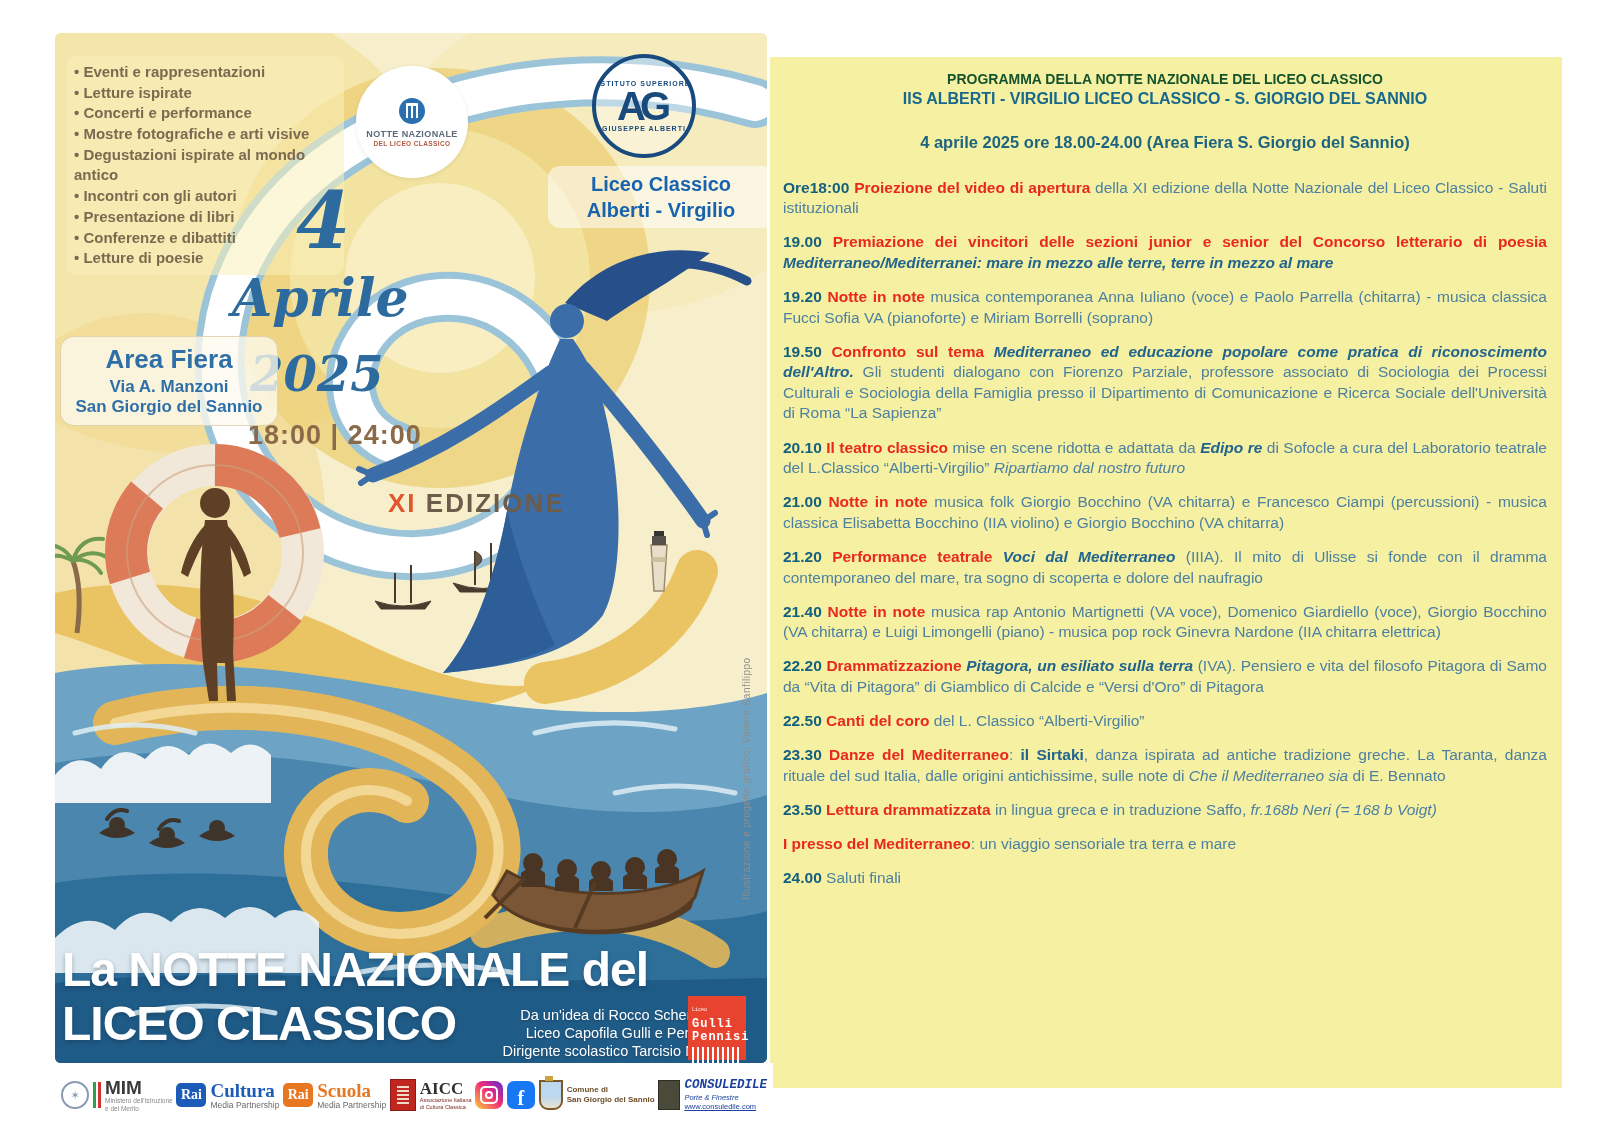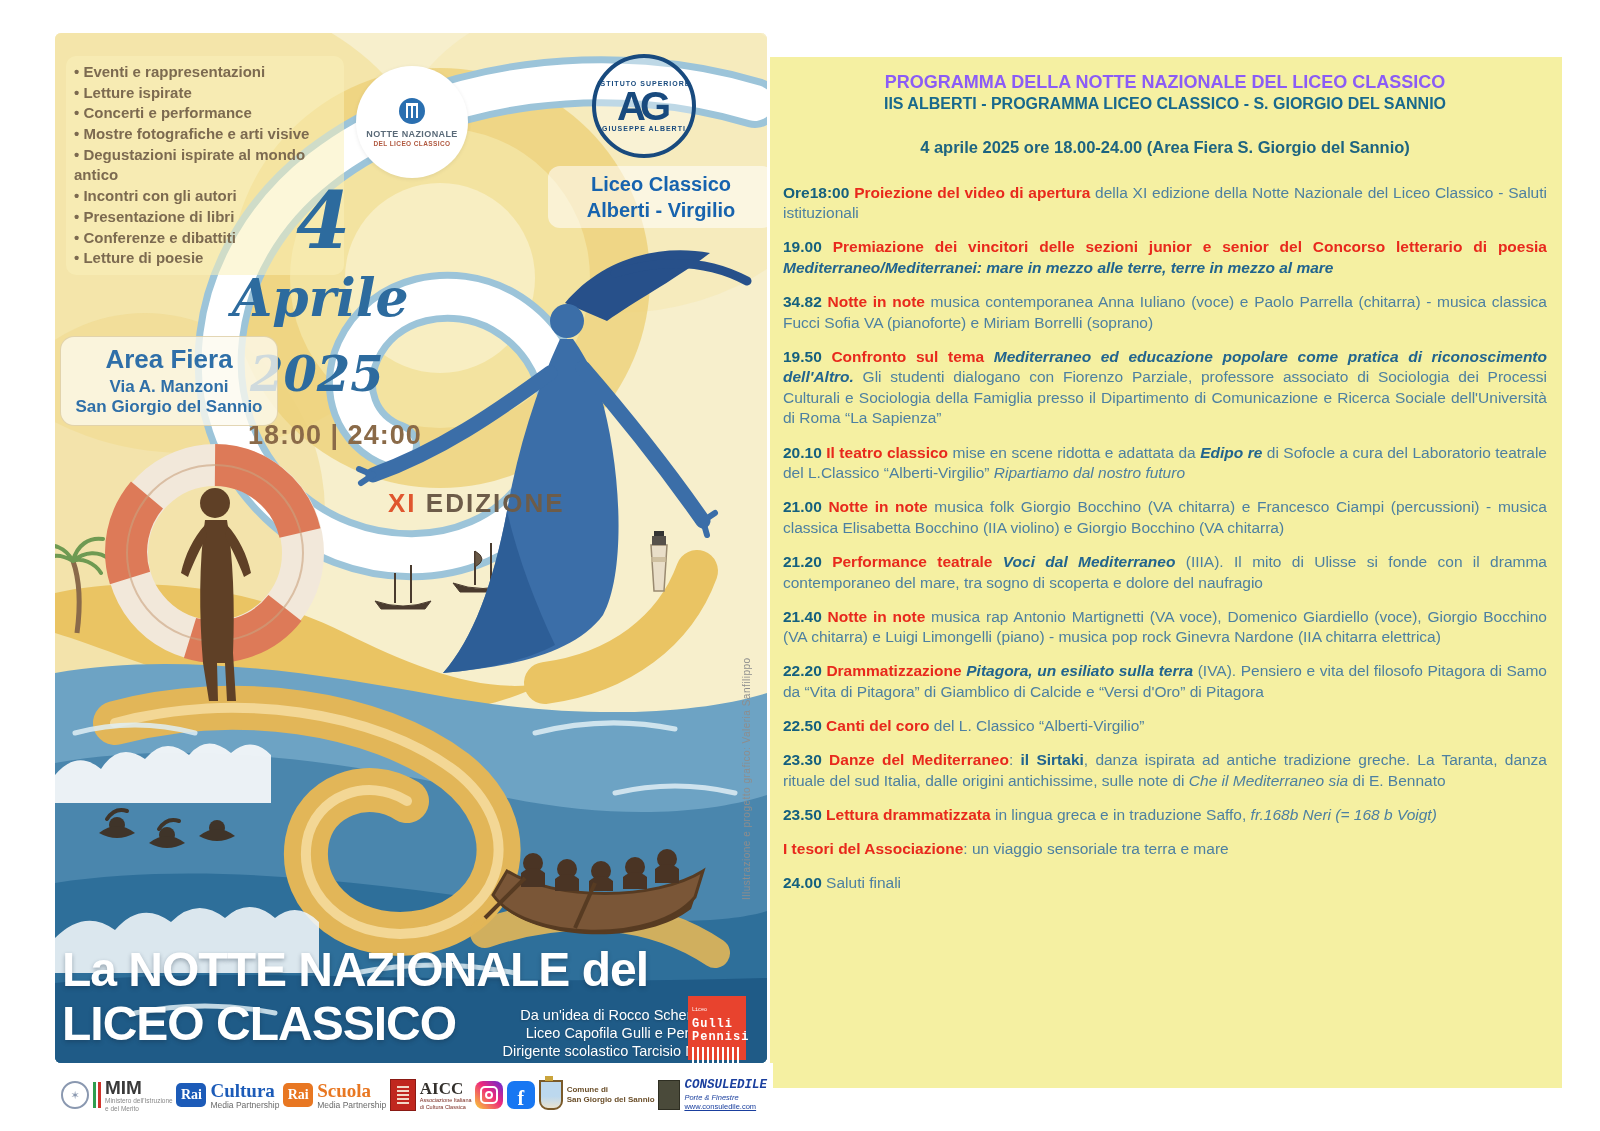--- a/index.html
+++ b/index.html
@@ -49,21 +49,21 @@
 
   .poster-credits{position:absolute;left:500px;top:1006px;width:240px;text-align:center;color:#ffffff;font-size:14.5px;line-height:1.25;text-shadow:0 1px 2px rgba(20,40,60,.4);}
 
   .gulli{position:absolute;left:688px;top:996px;width:58px;height:64px;background:#e8432e;color:#fff;font-family:"Liberation Mono",monospace;padding:3px 4px;box-sizing:border-box;line-height:1;}
   .gulli .g-pre{font-size:5px;}
   .gulli .g-main{font-size:12px;font-weight:bold;letter-spacing:1px;}
   .gulli .g-bars{margin-top:4px;height:16px;background:repeating-linear-gradient(90deg,#ffffff 0 2px,transparent 2px 5px);}
 
   
   .panel{position:absolute;left:770px;top:57px;width:792px;height:1031px;background:#f5f0a2;box-sizing:border-box;padding:14px 15px 10px 13px;}
-  .p-title1{color:#8b5cf6;font-weight:bold;font-size:18px;text-align:center;line-height:1.25;}
+  .p-title1{color:#14532d;font-weight:bold;font-size:14px;text-align:center;line-height:1.25;}
   .p-title2{color:#18688c;font-weight:bold;font-size:16px;text-align:center;line-height:1.25;}
   .p-sub{color:#1d6480;font-weight:bold;font-size:16.5px;text-align:center;margin-top:24px;margin-bottom:26px;}
   .entry{margin:0 0 13.5px 0;font-size:15.5px;line-height:1.33;text-align:justify;}
   .r-time{color:#15607e;font-weight:bold;}
   .r-red{color:#e8291c;font-weight:bold;}
   .r-bi{color:#21648e;font-weight:bold;font-style:italic;}
   .r-i{color:#4d80a1;font-style:italic;}
   .r-b{color:#21648e;font-weight:bold;}
   .r-body{color:#4d80a1;}
 
@@ -286,36 +286,36 @@
     </div>
 
   <div class="gulli" style="position: absolute; left: 688px; top: 996px;">
     <div><span class="g-pre">Liceo</span> <span class="g-main">Gulli</span></div>
     <div class="g-main">Pennisi</div>
     <div class="g-bars"></div>
   </div>
 
   <div class="panel">
     <div class="p-title1">PROGRAMMA DELLA NOTTE NAZIONALE DEL LICEO CLASSICO</div>
-    <div class="p-title2">IIS ALBERTI - PROGRAMMA LICEO CLASSICO - S. GIORGIO DEL SANNIO</div>
+    <div class="p-title2">IIS ALBERTI - VIRGILIO LICEO CLASSICO - S. GIORGIO DEL SANNIO</div>
     <div class="p-sub">4 aprile 2025 ore 18.00-24.00 (Area Fiera S. Giorgio del Sannio)</div>
     <div>
         <p class="entry"><span class="r-time">Ore18:00 </span><span class="r-red">Proiezione del video di apertura</span><span class="r-body"> della XI edizione della Notte Nazionale del Liceo Classico - Saluti istituzionali</span></p>
         <p class="entry"><span class="r-time">19.00 </span><span class="r-red">Premiazione dei vincitori delle sezioni junior e senior del Concorso letterario di poesia </span><span class="r-bi">Mediterraneo/Mediterranei: mare in mezzo alle terre, terre in mezzo al mare</span></p>
-        <p class="entry"><span class="r-time">34.82 </span><span class="r-red">Notte in note</span><span class="r-body"> musica contemporanea Anna Iuliano (voce) e Paolo Parrella (chitarra) - musica classica Fucci Sofia VA (pianoforte) e Miriam Borrelli (soprano)</span></p>
+        <p class="entry"><span class="r-time">19.20 </span><span class="r-red">Notte in note</span><span class="r-body"> musica contemporanea Anna Iuliano (voce) e Paolo Parrella (chitarra) - musica classica Fucci Sofia VA (pianoforte) e Miriam Borrelli (soprano)</span></p>
         <p class="entry"><span class="r-time">19.50 </span><span class="r-red">Confronto sul tema </span><span class="r-bi">Mediterraneo ed educazione popolare come pratica di riconoscimento dell'Altro.</span><span class="r-body"> Gli studenti dialogano con Fiorenzo Parziale, professore associato di Sociologia dei Processi Culturali e Sociologia della Famiglia presso il Dipartimento di Comunicazione e Ricerca Sociale dell'Università di Roma “La Sapienza”</span></p>
         <p class="entry"><span class="r-time">20.10 </span><span class="r-red">Il teatro classico</span><span class="r-body"> mise en scene ridotta e adattata da </span><span class="r-bi">Edipo re</span><span class="r-body"> di Sofocle a cura del Laboratorio teatrale del L.Classico “Alberti-Virgilio” </span><span class="r-i">Ripartiamo dal nostro futuro</span></p>
         <p class="entry"><span class="r-time">21.00 </span><span class="r-red">Notte in note</span><span class="r-body"> musica folk Giorgio Bocchino (VA chitarra) e Francesco Ciampi (percussioni) - musica classica Elisabetta Bocchino (IIA violino) e Giorgio Bocchino (VA chitarra)</span></p>
         <p class="entry"><span class="r-time">21.20 </span><span class="r-red">Performance teatrale </span><span class="r-bi">Voci dal Mediterraneo</span><span class="r-body"> (IIIA). Il mito di Ulisse si fonde con il dramma contemporaneo del mare, tra sogno di scoperta e dolore del naufragio</span></p>
         <p class="entry"><span class="r-time">21.40 </span><span class="r-red">Notte in note</span><span class="r-body"> musica rap Antonio Martignetti (VA voce), Domenico Giardiello (voce), Giorgio Bocchino (VA chitarra) e Luigi Limongelli (piano) - musica pop rock Ginevra Nardone (IIA chitarra elettrica)</span></p>
         <p class="entry"><span class="r-time">22.20 </span><span class="r-red">Drammatizzazione </span><span class="r-bi">Pitagora, un esiliato sulla terra</span><span class="r-body"> (IVA). Pensiero e vita del filosofo Pitagora di Samo da “Vita di Pitagora” di Giamblico di Calcide e “Versi d'Oro” di Pitagora</span></p>
         <p class="entry"><span class="r-time">22.50 </span><span class="r-red">Canti del coro</span><span class="r-body"> del L. Classico “Alberti-Virgilio”</span></p>
         <p class="entry"><span class="r-time">23.30 </span><span class="r-red">Danze del Mediterraneo</span><span class="r-body">: </span><span class="r-b">il Sirtaki</span><span class="r-body">, danza ispirata ad antiche tradizione greche. La Taranta, danza rituale del sud Italia, dalle origini antichissime, sulle note di </span><span class="r-i">Che il Mediterraneo sia</span><span class="r-body"> di E. Bennato</span></p>
         <p class="entry"><span class="r-time">23.50 </span><span class="r-red">Lettura drammatizzata</span><span class="r-body"> in lingua greca e in traduzione Saffo, </span><span class="r-i">fr.168b Neri (= 168 b Voigt)</span></p>
-        <p class="entry"><span class="r-red">I tesori del Associazione</span><span class="r-body">: un viaggio sensoriale tra terra e mare</span></p>
+        <p class="entry"><span class="r-red">I presso del Mediterraneo</span><span class="r-body">: un viaggio sensoriale tra terra e mare</span></p>
         <p class="entry"><span class="r-time">24.00 </span><span class="r-body">Saluti finali</span></p>
       </div>
   </div>
 
   <div class="footer">
     <div class="partner">
       <span class="mim-emblem">✶</span>
       <span class="mim-bars">
           <i class="mim-bar-g"></i>
           <i class="mim-bar-r"></i>

